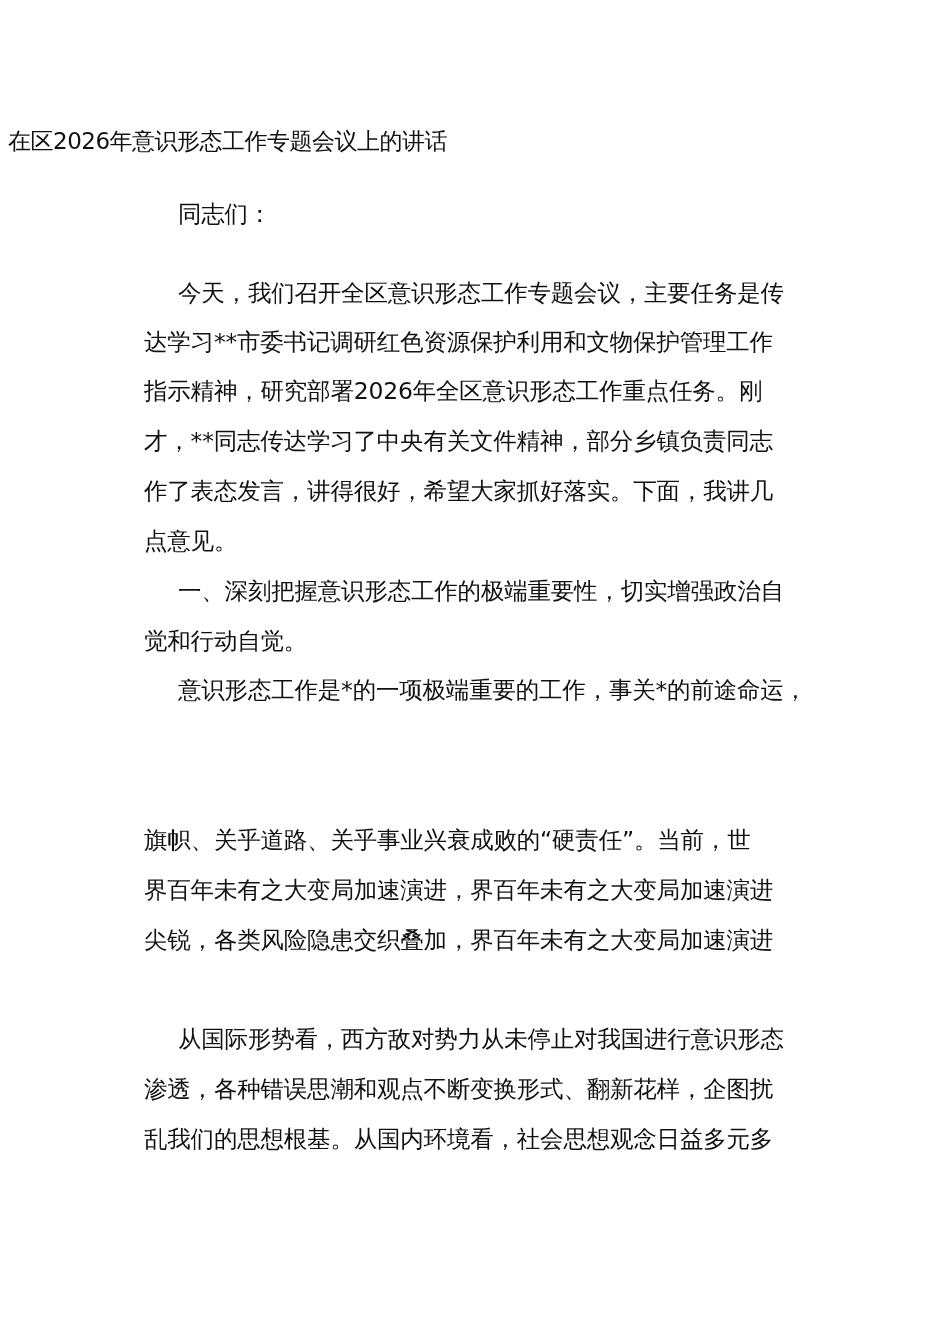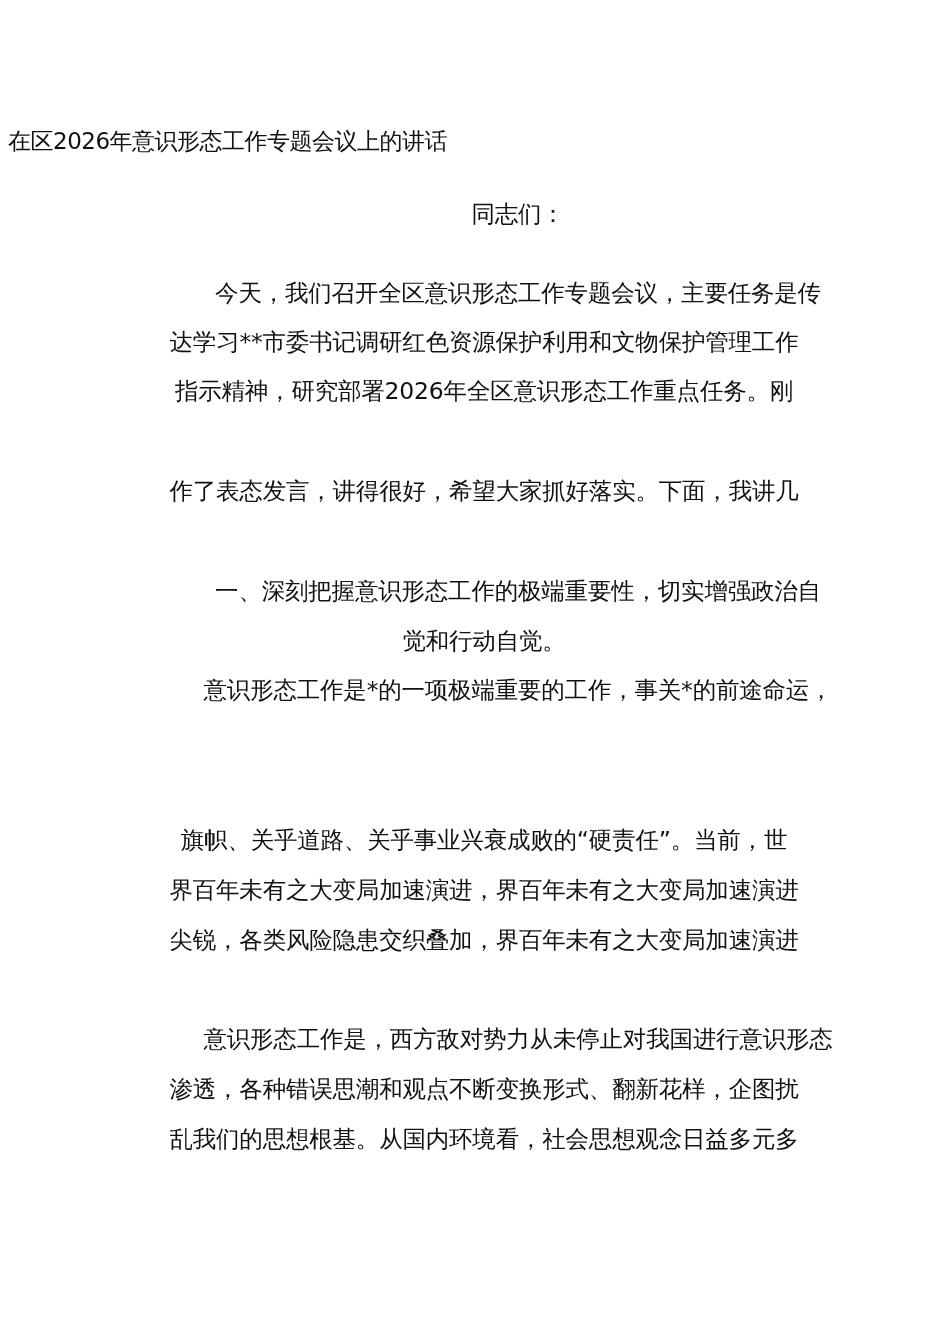--- a/index.html
+++ b/index.html
@@ -2,39 +2,41 @@
 <html><head>
   <meta charset="utf-8">
   <style>
     html, body { margin: 0; padding: 0; background: #ffffff; }
     body { width: 950px; height: 1344px; position: relative; overflow: hidden;
       font-family: "DejaVu Sans", "Liberation Sans", sans-serif; color: #111; }
     .page { position: absolute; left: 0; top: 0; width: 950px; height: 1344px; background: #fff; }
     .title { position: absolute; left: 8px; width: 950px; top: 124px; 
       font-size: 23px; line-height: 34px; letter-spacing: -0.5px; }
     .line { position: absolute; left: 144px; width: 680px; font-size: 23.5px; line-height: 34px;
-      white-space: nowrap; letter-spacing: -0.2px; text-align: center; }
+      white-space: nowrap; letter-spacing: -0.2px; }
     .indent { left: 178px; }
   </style>
 </head>
 <body>
 
 <div class="page">
   <div class="title">在区2026年意识形态工作专题会议上的讲话</div>
   <div class="line indent" style="top:197px">同志们：</div>
 
   <div class="line indent" style="top:276px">今天，我们召开全区意识形态工作专题会议，主要任务是传</div>
   <div class="line" style="top:325px">达学习**市委书记调研红色资源保护利用和文物保护管理工作</div>
   <div class="line" style="top:374px">指示精神，研究部署2026年全区意识形态工作重点任务。刚</div>
+  <div class="line" style="top:424px">才，**同志传达学习了中央有关文件精神，部分乡镇负责同志</div>
   <div class="line" style="top:474px">作了表态发言，讲得很好，希望大家抓好落实。下面，我讲几</div>
+  <div class="line" style="top:524px">点意见。</div>
 
   <div class="line indent" style="top:574px">一、深刻把握意识形态工作的极端重要性，切实增强政治自</div>
   <div class="line" style="top:624px">觉和行动自觉。</div>
 
   <div class="line indent" style="top:673px">意识形态工作是*的一项极端重要的工作，事关*的前途命运，</div>
   <div class="line" style="top:823px">旗帜、关乎道路、关乎事业兴衰成败的“硬责任”。当前，世</div>
   <div class="line" style="top:873px">界百年未有之大变局加速演进，界百年未有之大变局加速演进</div>
   <div class="line" style="top:923px">尖锐，各类风险隐患交织叠加，界百年未有之大变局加速演进</div>
 
-  <div class="line indent" style="top:1022px">意识形态工作是，西方敌对势力从未停止对我国进行意识形态</div>
+  <div class="line indent" style="top:1022px">从国际形势看，西方敌对势力从未停止对我国进行意识形态</div>
   <div class="line" style="top:1072px">渗透，各种错误思潮和观点不断变换形式、翻新花样，企图扰</div>
   <div class="line" style="top:1122px">乱我们的思想根基。从国内环境看，社会思想观念日益多元多</div>
 </div>
 
 </body></html>

